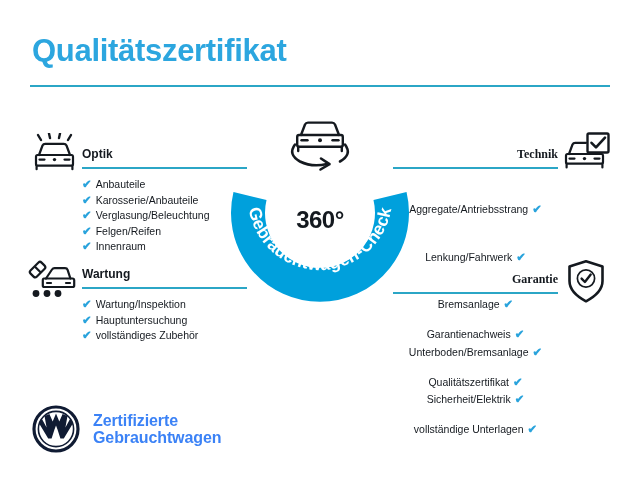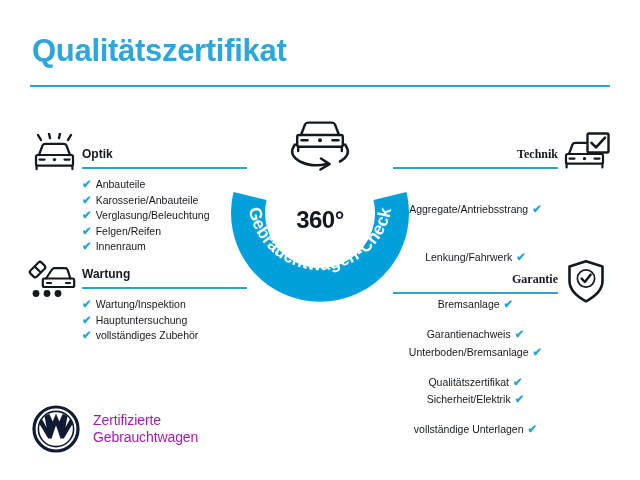--- a/index.html
+++ b/index.html
@@ -140,23 +140,23 @@
   #vw-block {
     position: absolute;
     left: 32px;
     top: 405px;
     display: flex;
     align-items: center;
     gap: 13px;
   }
   #vw-mark { width: 48px; height: 48px; display: block; }
   .vw-text {
-    font-size: 14px;
-    font-weight: normal;
-    color: #a21caf;
+    font-size: 16px;
+    font-weight: bold;
+    color: #3b82f6;
     line-height: 17px;
     letter-spacing: -0.1px;
     white-space: nowrap;
   }
 </style>
 </head>
 <body>
 
 <div id="page">
 

